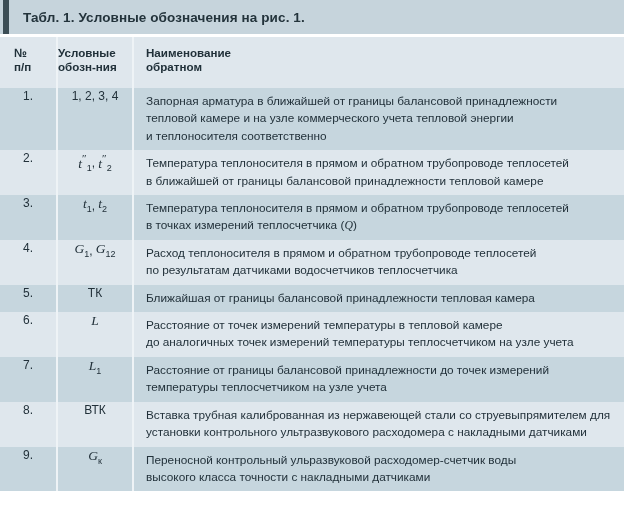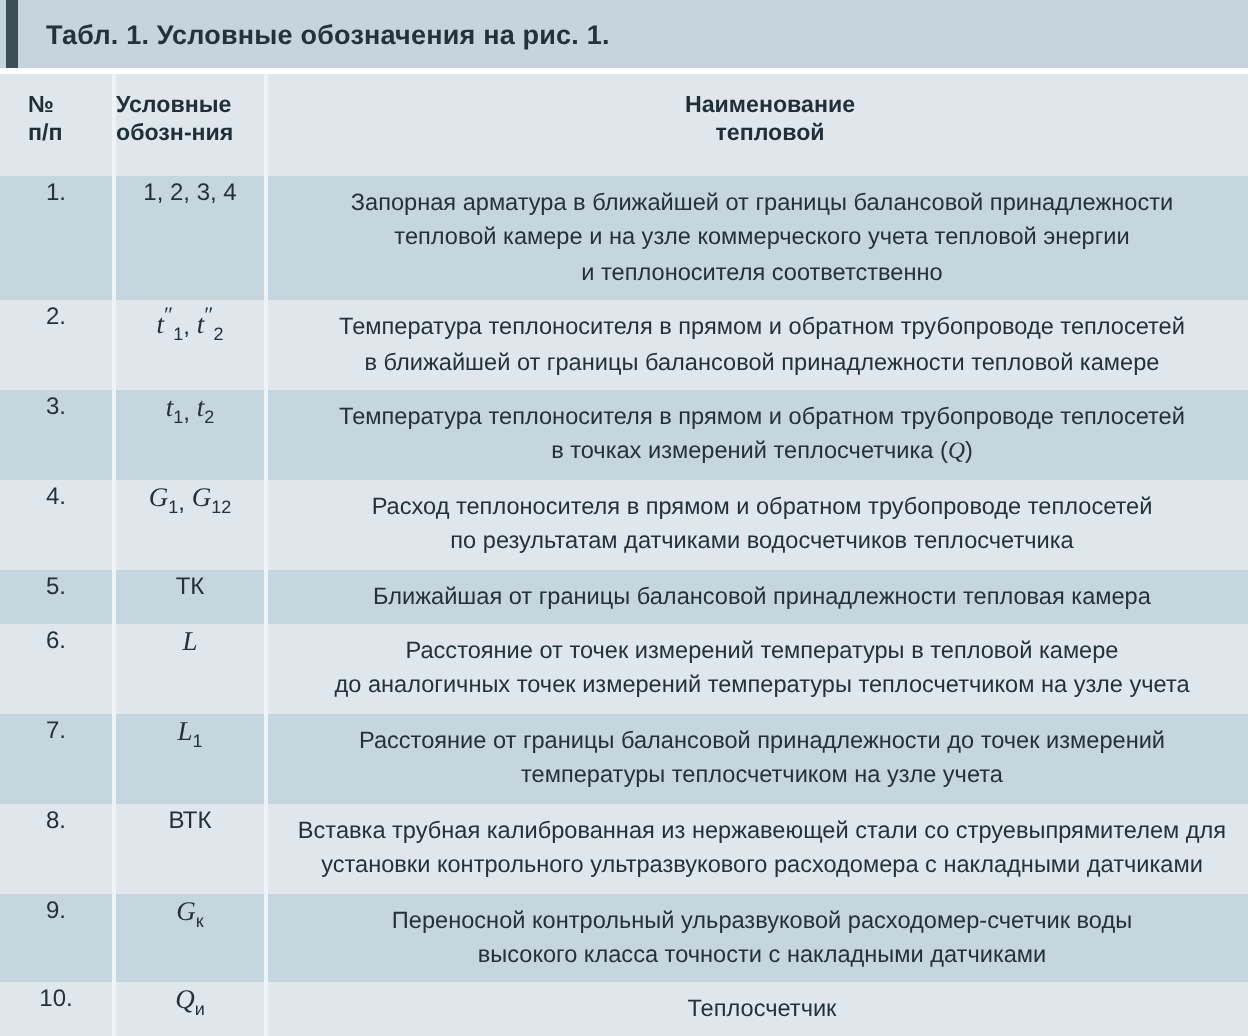--- a/index.html
+++ b/index.html
@@ -63,21 +63,21 @@
   }
   .tbl col.c-num   { width: 57px; }
   .tbl col.c-sym   { width: 76px; }
   .tbl col.c-desc  { width: 491px; }
 
   .tbl th, .tbl td {
     padding: 0;
     vertical-align: top;
     border-right: 2px solid #eef3f6;
   }
-  .tbl th:last-child, .tbl td:last-child { border-right: none; text-align: center; }
+  .tbl th:last-child, .tbl td:last-child { border-right: none; }
 
   thead tr { background: #dfe7ed; }
   thead th {
     height: 51px;
     font-weight: bold;
     color: #203039;
     font-size: 11.6px;
     text-align: left;
     line-height: 14px;
     vertical-align: top;
@@ -151,21 +151,21 @@
         </th>
         <th class="sym">
           <div class="cellpad">
             <span class="rowline">Условные</span>
             <span class="rowline">обозн-ния</span>
           </div>
         </th>
         <th class="desc">
           <div class="cellpad">
             <span class="rowline">Наименование</span>
-            <span class="rowline">тепловой</span>
+            <span class="rowline">обратном</span>
           </div>
         </th>
       </tr>
     </thead>
     <tbody id="tbody">
         <tr class="odd">
           <td class="num">
             <div class="vcenter">1.</div>
           </td>
           <td class="sym">
@@ -277,29 +277,16 @@
           <td class="sym">
             <div class="vcenter">
               <span class="mi">G<sub>к</sub></span>
             </div>
           </td>
           <td class="desc">
             <span class="rowline">Переносной контрольный ульразвуковой расходомер-счетчик воды</span>
             <span class="rowline">высокого класса точности с накладными датчиками</span>
           </td>
         </tr>
-        <tr class="even">
-          <td class="num">
-            <div class="vcenter">10.</div>
-          </td>
-          <td class="sym">
-            <div class="vcenter">
-              <span class="mi">Q<sub>и</sub></span>
-            </div>
-          </td>
-          <td class="desc">
-            <span class="rowline">Теплосчетчик</span>
-          </td>
-        </tr>
       </tbody>
   </table>
 
 </div>
 
 </body></html>

